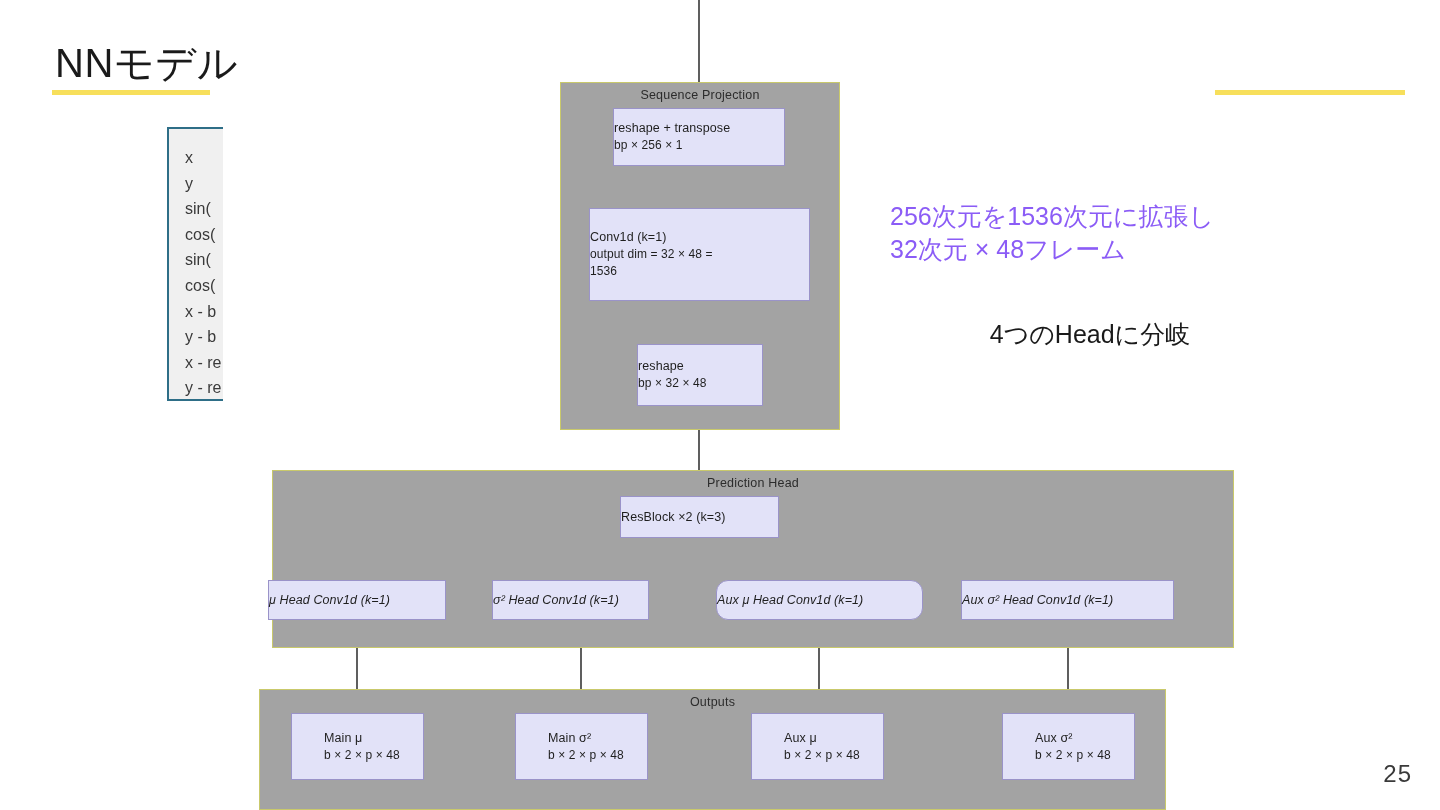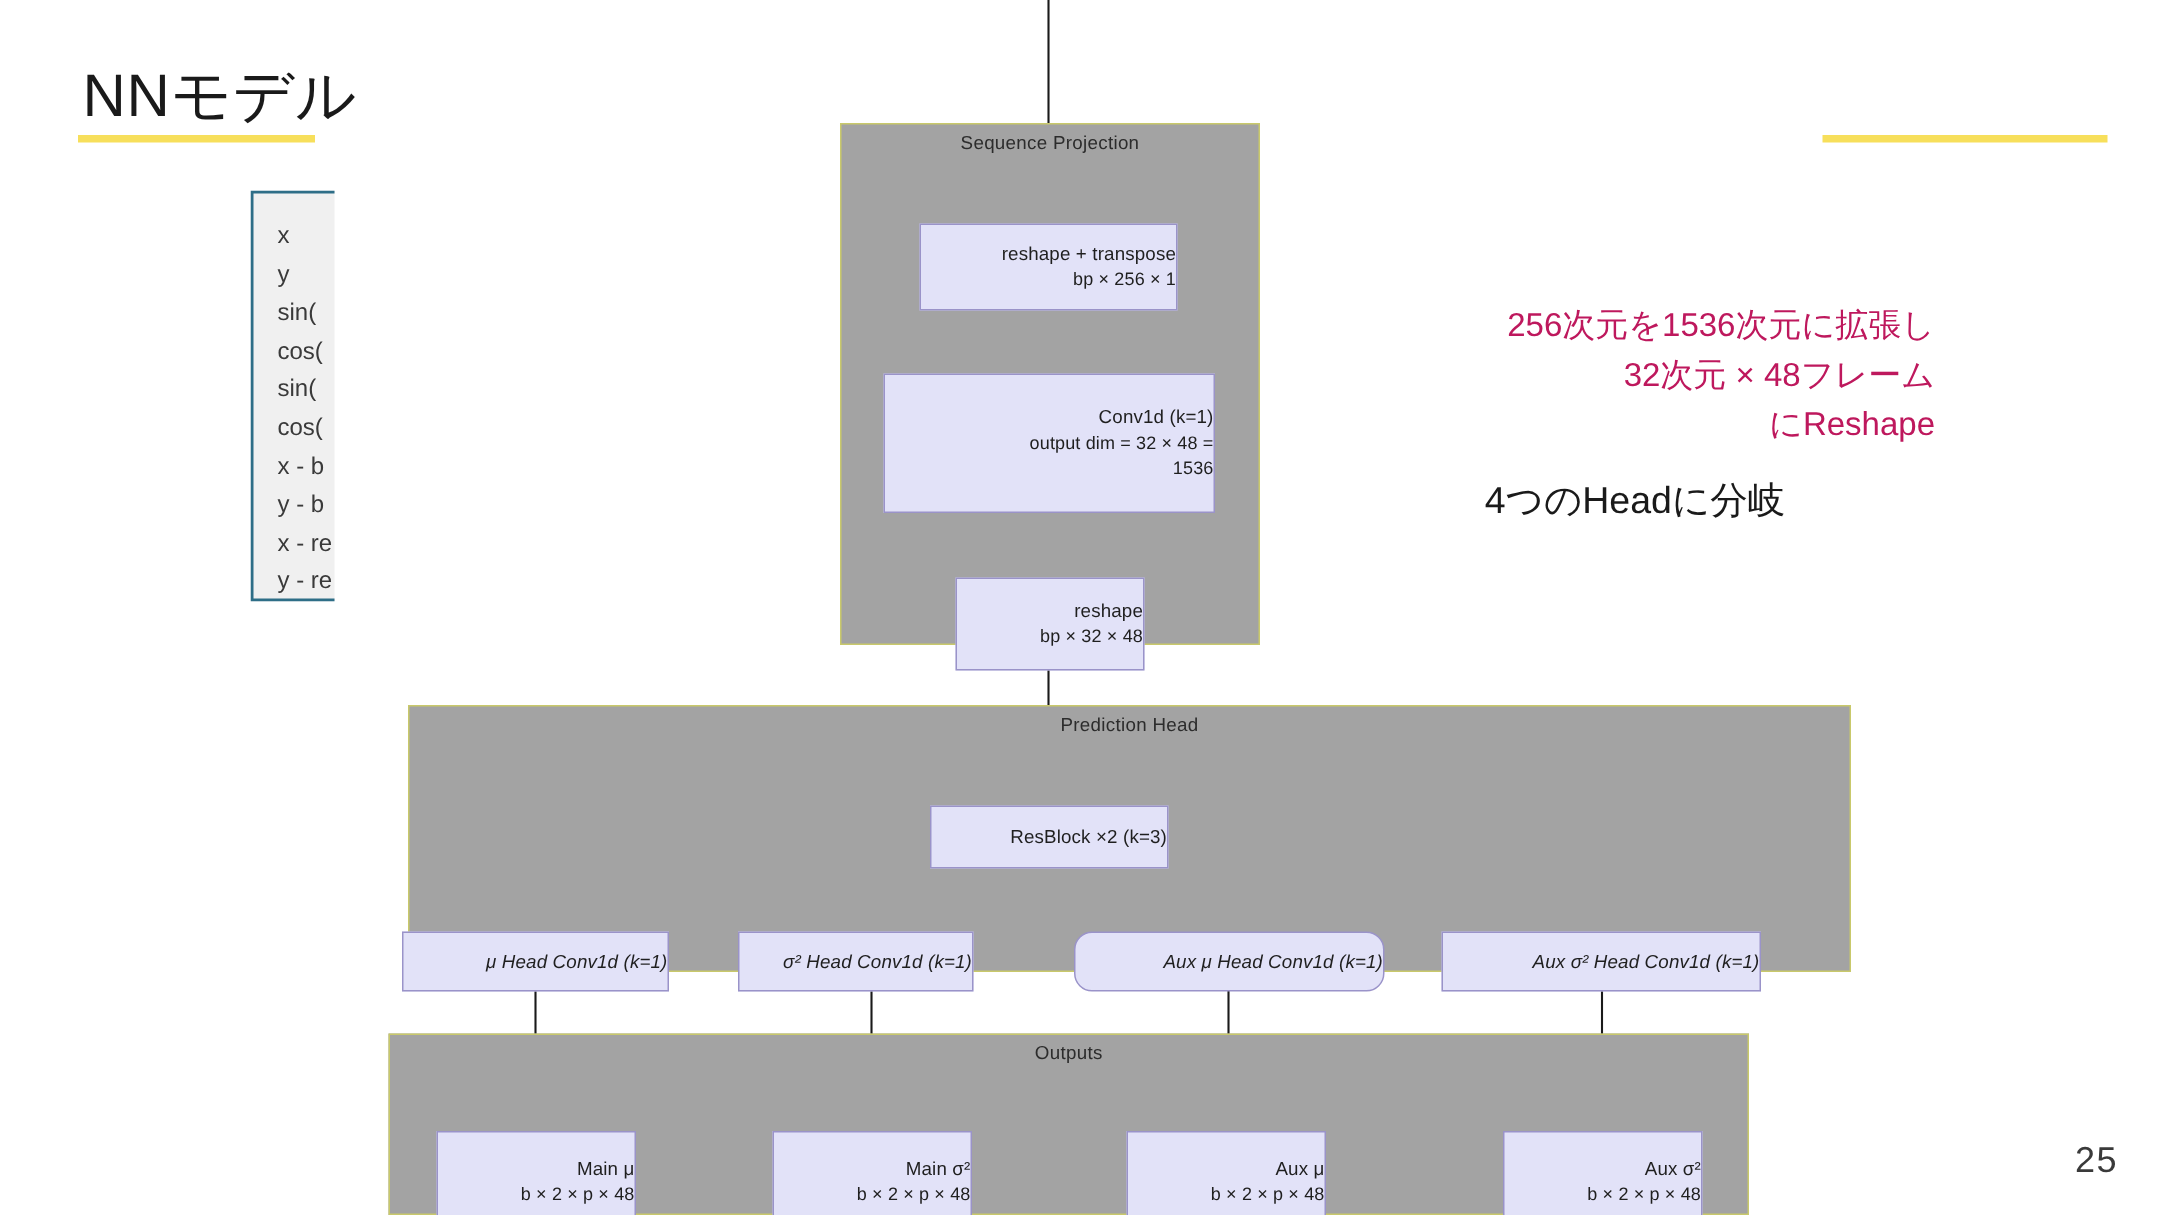--- a/index.html
+++ b/index.html
@@ -117,28 +117,27 @@
   }
 
   
   .node {
     position: absolute;
     background: #e2e2f8;
     border: 1px solid #9a93c9;
     box-sizing: border-box;
     display: flex;
     flex-direction: column;
-    align-items: flex-end;
+    align-items: flex-start;
     justify-content: center;
     text-align: center;
     font-size: 12.5px;
     line-height: 17px;
     color: #1f1f1f;
     letter-spacing: 0.1px;
-    margin-top: 41px;
   }
   .node .line2 { font-size: 12px; }
 
   #node-reshape-transpose { left: 613px; top: 108px; width: 172px; height: 58px; }
   #node-conv1d           { left: 589px; top: 208px; width: 221px; height: 93px; }
   #node-reshape          { left: 637px; top: 344px; width: 126px; height: 62px; }
   #node-resblock         { left: 620px; top: 496px; width: 159px; height: 42px; }
 
   .head-node { top: 580px; height: 40px; font-style: italic; }
   #node-head-mu       { left: 268px; width: 178px; }
@@ -267,21 +266,20 @@
 </div>
 <div class="node output-node" id="node-out-aux-mu">
   <div>Aux μ</div>
   <div class="line2">b × 2 × p × 48</div>
 </div>
 <div class="node output-node" id="node-out-aux-sig">
   <div>Aux σ²</div>
   <div class="line2">b × 2 × p × 48</div>
 </div>
 
-<div id="annotation-reshape" style="position:absolute; left:890px; top:200px; width:400px; text-align:right; font-size:22px; line-height:33px; color:#be185d;">
+<div id="annotation-reshape" style="position:absolute; left:890px; top:200px; width:400px; text-align:left; font-size:25px; line-height:33px; color:#8b5cf6;">
   <div>256次元を1536次元に拡張し</div>
   <div>32次元 × 48フレーム</div>
-  <div>にReshape</div>
 </div>
 
 <div id="annotation-branch" style="position:absolute; left:890px; top:318px; width:400px; text-align:center; font-size:25px; line-height:33px; color:#1a1a1a;">
   <div>4つのHeadに分岐</div>
 </div>
 
 </body></html>

